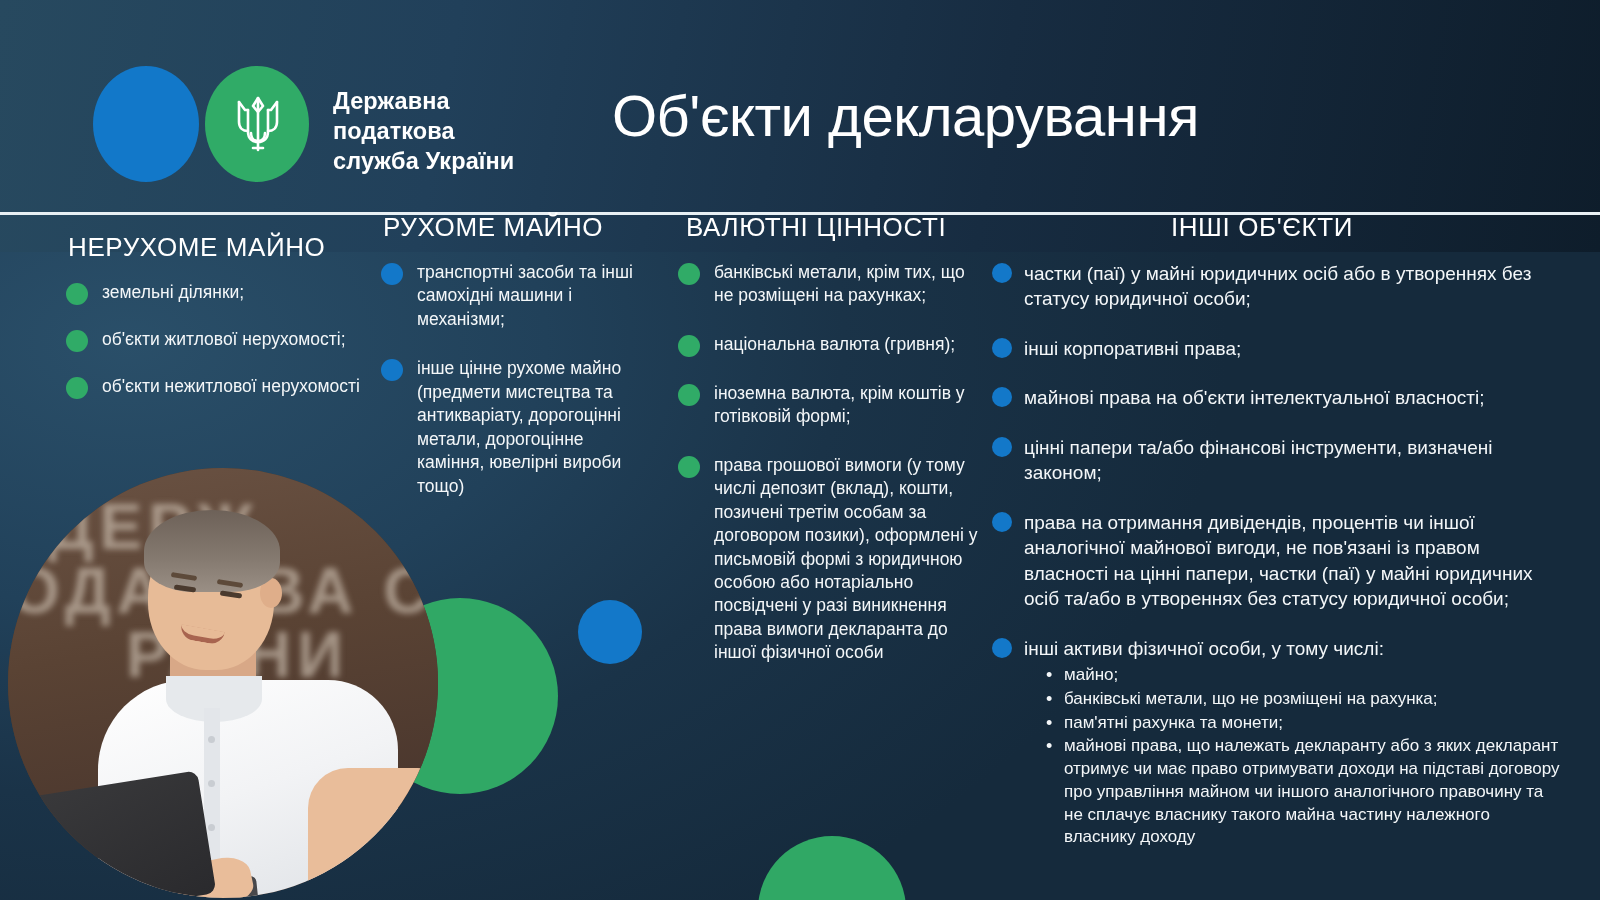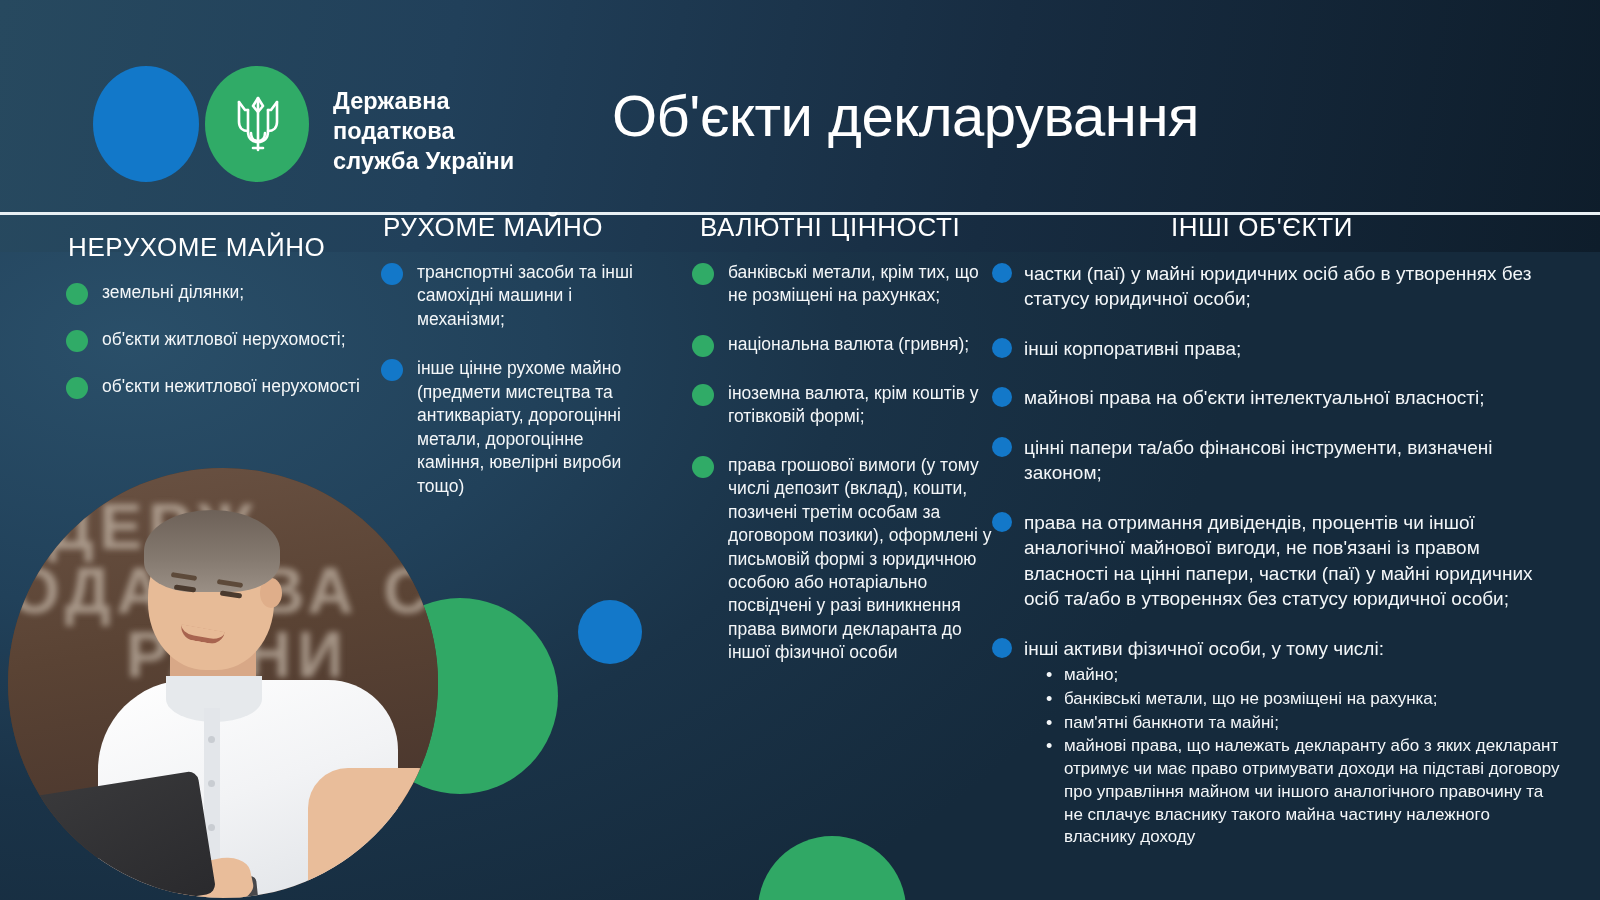--- a/index.html
+++ b/index.html
@@ -198,21 +198,21 @@
   .col-title {
     color: #ffffff;
     font-size: 26px;
     font-weight: normal;
     letter-spacing: 0.6px;
     white-space: nowrap;
     margin-bottom: 18px;
   }
   #col1 { left: 66px;  width: 300px; margin-top: 20px; }
   #col2 { left: 381px; width: 262px; }
-  #col3 { left: 692px; width: 300px; }
+  #col3 { left: 678px; width: 300px; }
   #col4 { left: 992px; width: 570px; }
 
   #col1 .col-title { padding-left: 2px; }
   #col2 .col-title { padding-left: 2px; }
   #col3 .col-title { padding-left: 8px; }
   #col4 .col-title { text-align: center; padding-right: 30px; }
 
   .bullets { list-style: none; }
   .bullet-item {
     position: relative;
@@ -405,21 +405,21 @@
           <span class="dot dot-blue"></span>
           <span class="bullet-text">права на отримання дивідендів, процентів чи іншої аналогічної майнової вигоди, не пов'язані із правом власності на цінні папери, частки (паї) у майні юридичних осіб та/або в утвореннях без статусу юридичної особи;</span>
         </li>
         <li class="bullet-item">
           <span class="dot dot-blue"></span>
           <div>
             <span class="bullet-text">інші активи фізичної особи, у тому числі:</span>
             <ul class="subbullets">
               <li class="subbullet-item">майно;</li>
               <li class="subbullet-item">банківські метали, що не розміщені на рахунка;</li>
-              <li class="subbullet-item">пам'ятні банкноти та майні;</li>
+              <li class="subbullet-item">пам'ятні рахунка та монети;</li>
               <li class="subbullet-item">майнові права, що належать декларанту або з яких декларант отримує чи має право отримувати доходи на підставі договору про управління майном чи іншого аналогічного правочину та не сплачує власнику такого майна частину належного власнику доходу</li>
             </ul>
           </div>
         </li>
       </ul>
     </div>
   </div>
 
 </div>
 

